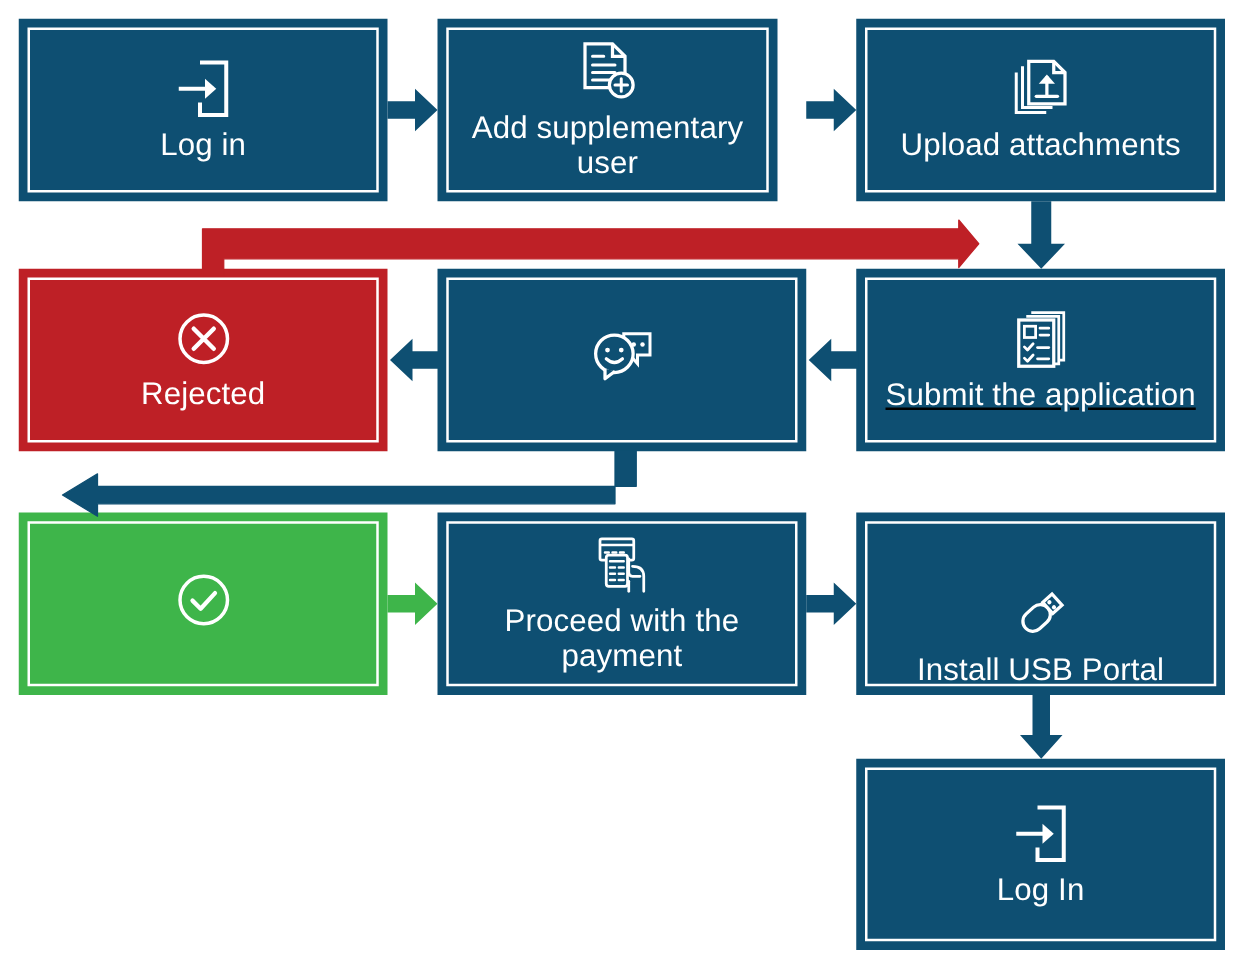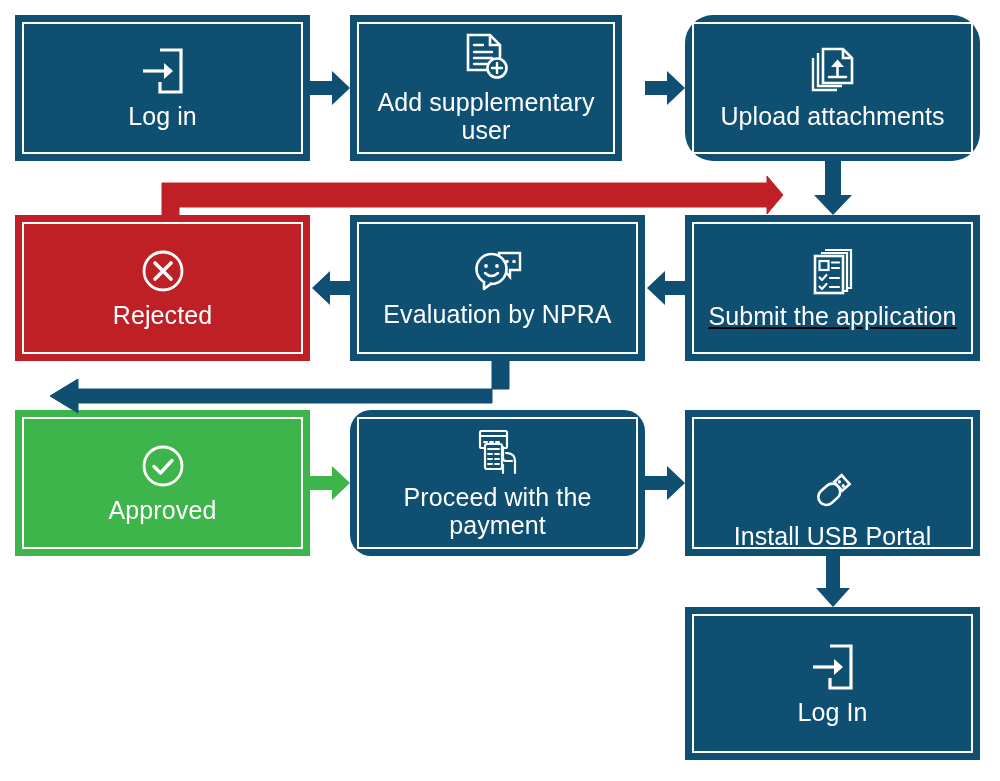--- a/index.html
+++ b/index.html
@@ -100,21 +100,21 @@
           <path d="M28 3 V13 H38" fill="none" stroke="#fff" stroke-width="2.6"></path>
           <path d="M12 13 H21 M12 20 H30 M12 26 H30 M12 32 H26" stroke="#fff" stroke-width="2.4" stroke-linecap="round"></path>
           <circle cx="35" cy="36" r="9.5" fill="#0e4f72" stroke="#fff" stroke-width="2.6"></circle>
           <path d="M35 31 V41 M30 36 H40" stroke="#fff" stroke-width="2.4" stroke-linecap="round"></path>
         </svg>
       </span>
       <span class="node-label">Add supplementary user</span>
     </div>
   </div>
 
-  <div class="node node-blue" style="left:685px; top:15px; width:295px; height:146px;border-radius:28px;">
+  <div class="node node-blue" style="left:685px; top:15px; width:295px; height:146px;">
     <div class="inner"></div>
     <div class="content">
       <span class="node-icon">
         <svg width="48" height="50" viewBox="0 0 48 50">
           <path d="M4 12 V44 H28" fill="none" stroke="#fff" stroke-width="2.4"></path>
           <path d="M9 7 V40 H33" fill="none" stroke="#fff" stroke-width="2.4"></path>
           <path d="M14 3 H34 L43 12 V37 H14 Z" fill="#0e4f72" stroke="#fff" stroke-width="2.6"></path>
           <path d="M34 3 V12 H43" fill="none" stroke="#fff" stroke-width="2.6"></path>
           <path d="M28.5 30 V15" stroke="#fff" stroke-width="2.6"></path>
           <path d="M22 21 L28.5 13.5 L35 21 Z" fill="#fff"></path>
@@ -146,21 +146,20 @@
           <path d="M27 5 H48 V22 H38 L38 29 L32 22 H27 Z" fill="#0e4f72" stroke="#fff" stroke-width="2.4"></path>
           <circle cx="35" cy="13.5" r="1.8" fill="#fff"></circle>
           <circle cx="42" cy="13.5" r="1.8" fill="#fff"></circle>
           <circle cx="19.5" cy="21" r="15" fill="#0e4f72" stroke="#fff" stroke-width="2.6"></circle>
           <path d="M12 33 L12 41 L20 35" fill="#0e4f72" stroke="#fff" stroke-width="2.6" stroke-linejoin="round"></path>
           <circle cx="14" cy="18" r="1.9" fill="#fff"></circle>
           <circle cx="25" cy="18" r="1.9" fill="#fff"></circle>
           <path d="M13 25 Q19.5 31 26 25" fill="none" stroke="#fff" stroke-width="2.5" stroke-linecap="round"></path>
         </svg>
       </span>
-      <span class="node-label">Evaluation by NPRA</span>
     </div>
   </div>
 
   <div class="node node-blue" style="left:685px; top:215px; width:295px; height:146px;text-decoration:underline;">
     <div class="inner"></div>
     <div class="content">
       <span class="node-icon">
         <svg width="48" height="50" viewBox="0 0 48 50">
           <path d="M16 4 H42 V42 H38" fill="none" stroke="#fff" stroke-width="2.2"></path>
           <path d="M12 7 H38 V45 H34" fill="none" stroke="#fff" stroke-width="2.2"></path>
@@ -179,25 +178,24 @@
 
   <div class="node node-green" style="left:15px; top:410px; width:295px; height:146px;">
     <div class="inner"></div>
     <div class="content">
       <span class="node-icon">
         <svg width="48" height="48" viewBox="0 0 48 48">
           <circle cx="24" cy="24" r="19" fill="none" stroke="#fff" stroke-width="2.8"></circle>
           <path d="M15 24.5 L21.5 31 L33 18.5" fill="none" stroke="#fff" stroke-width="3.4" stroke-linecap="round" stroke-linejoin="round"></path>
         </svg>
       </span>
-      <span class="node-label">Approved</span>
-    </div>
-  </div>
-
-  <div class="node node-blue" style="left:350px; top:410px; width:295px; height:146px;border-radius:21px;">
+    </div>
+  </div>
+
+  <div class="node node-blue" style="left:350px; top:410px; width:295px; height:146px;">
     <div class="inner"></div>
     <div class="content">
       <span class="node-icon">
         <svg width="50" height="50" viewBox="0 0 50 50">
           <rect x="7" y="4" width="27" height="17" rx="1.5" fill="#0e4f72" stroke="#fff" stroke-width="2.2"></rect>
           <path d="M7 9 H34" stroke="#fff" stroke-width="2"></path>
           <path d="M11 15 H14 M17 15 H20 M23 15 H26" stroke="#fff" stroke-width="2" stroke-linecap="round"></path>
           <rect x="12" y="17" width="17" height="25" rx="2" fill="#0e4f72" stroke="#fff" stroke-width="2.2"></rect>
           <path d="M15 22 H26 M15 27 H19 M22 27 H26 M15 32 H19 M22 32 H26 M15 37 H19 M22 37 H26" stroke="#fff" stroke-width="1.9" stroke-linecap="round"></path>
           <path d="M30 20 L30 31 Q30 34 33 34 L39 34" fill="none" stroke="#fff" stroke-width="2.2" stroke-linecap="round"></path>

